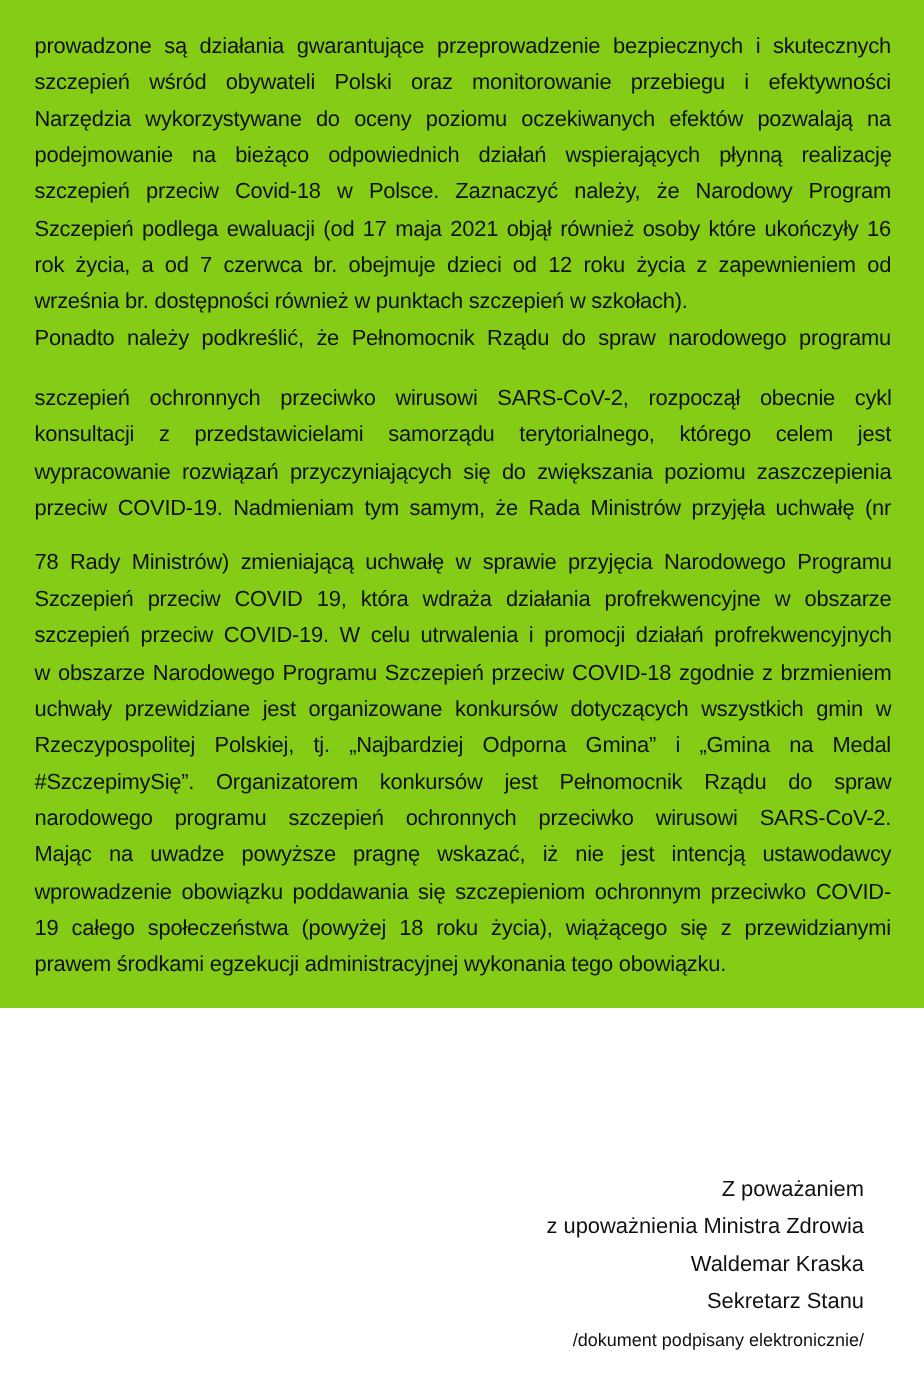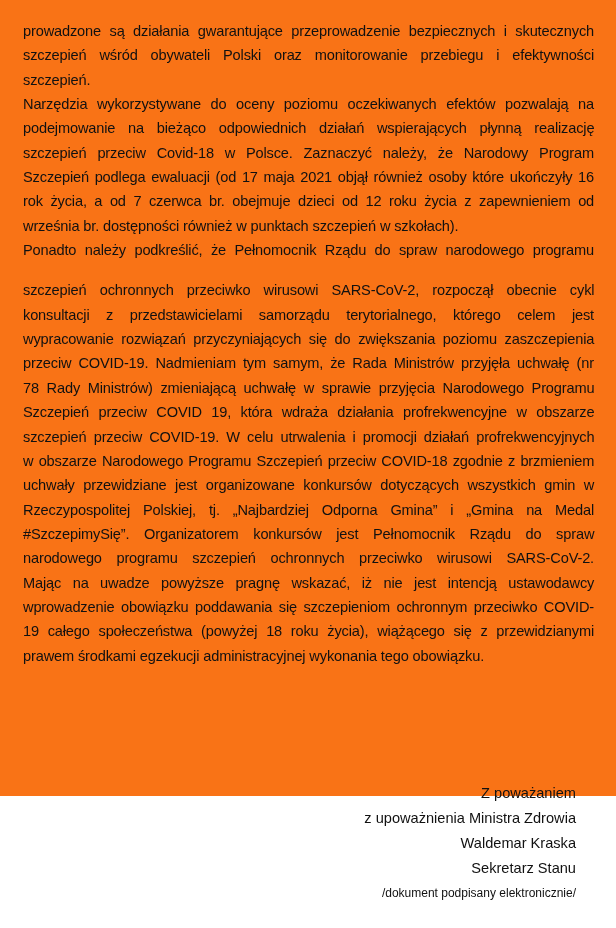--- a/index.html
+++ b/index.html
@@ -1,20 +1,20 @@
 <!DOCTYPE html>
 <html><head>
 <meta charset="utf-8">
 <style>
   html, body { margin: 0; padding: 0; background: #ffffff; }
   body {
     width: 616px; height: 928px; overflow: hidden; position: relative;
     font-family: "Liberation Sans", sans-serif; color: #111111;
   }
-  .page { position: absolute; left: 0; top: 0; width: 616px; height: 796px; background: #f97316; }
+  .page { position: absolute; left: 0; top: 0; width: 616px; height: 672px; background: #84cc16; }
   .body-text {
     position: absolute; left: 23px; top: 19px; width: 571px;
     font-size: 14.6px; line-height: 24.35px; text-align: justify;
     letter-spacing: -0.15px;
   }
   .body-text p { margin: 0; }
   .line { display: block; text-align: justify; text-align-last: justify; white-space: nowrap; }
   .line.last { text-align-last: left; }
   .signature {
     position: absolute; left: 276px; top: 781px; width: 300px;
@@ -23,37 +23,36 @@
   .signature .note { font-size: 12px; line-height: 24px; }
 </style>
 </head>
 <body>
 
 <div class="page">
   <div class="body-text">
     <p>
       <span class="line" style="display: block; word-spacing: 4.57143px;">prowadzone są działania gwarantujące przeprowadzenie bezpiecznych i skutecznych</span>
       <span class="line" style="display: block; word-spacing: 9px;">szczepień wśród obywateli Polski oraz monitorowanie przebiegu i efektywności</span>
-      <span class="line last">szczepień.</span>
     </p>
     <p>
       <span class="line" style="display: block; word-spacing: 5.625px;">Narzędzia wykorzystywane do oceny poziomu oczekiwanych efektów pozwalają na</span>
       <span class="line" style="display: block; word-spacing: 8.85714px;">podejmowanie na bieżąco odpowiednich działań wspierających płynną realizację</span>
       <span class="line" style="display: block; word-spacing: 6.88889px;">szczepień przeciw Covid-18 w Polsce. Zaznaczyć należy, że Narodowy Program</span>
       <span class="line" style="display: block; word-spacing: 1.75px;">Szczepień podlega ewaluacji (od 17 maja 2021 objął również osoby które ukończyły 16</span>
       <span class="line" style="display: block; word-spacing: 3.66667px;">rok życia, a od 7 czerwca br. obejmuje dzieci od 12 roku życia z zapewnieniem od</span>
       <span class="line last">września br. dostępności również w punktach szczepień w szkołach).</span>
     </p>
     <p>
       <span class="line" style="display: block; word-spacing: 4.44444px;">Ponadto należy podkreślić, że Pełnomocnik Rządu do spraw narodowego programu</span>
       <span class="line" style="display: block; word-spacing: 9.28571px; margin-top: 16px;">szczepień ochronnych przeciwko wirusowi SARS-CoV-2, rozpoczął obecnie cykl</span>
       <span class="line" style="display: block; word-spacing: 12.5714px;">konsultacji z przedstawicielami samorządu terytorialnego, którego celem jest</span>
       <span class="line" style="display: block; word-spacing: 3.71429px;">wypracowanie rozwiązań przyczyniających się do zwiększania poziomu zaszczepienia</span>
       <span class="line" style="display: block; word-spacing: 2.58333px;">przeciw COVID-19.  Nadmieniam tym samym, że Rada Ministrów przyjęła uchwałę  (nr</span>
-      <span class="line" style="display: block; word-spacing: 3.77778px;">78 Rady Ministrów) zmieniającą uchwałę w sprawie przyjęcia Narodowego Programu</span>
+      <span class="line" style="display: block; word-spacing: 3.77778px; margin-top: 12px;">78 Rady Ministrów) zmieniającą uchwałę w sprawie przyjęcia Narodowego Programu</span>
       <span class="line" style="display: block; word-spacing: 5.55556px;">Szczepień przeciw COVID 19, która wdraża działania profrekwencyjne w obszarze</span>
       <span class="line" style="display: block; word-spacing: 3.22222px;">szczepień przeciw COVID-19. W celu utrwalenia i promocji działań profrekwencyjnych</span>
       <span class="line" style="display: block; word-spacing: 1.33333px;">w obszarze Narodowego Programu Szczepień przeciw COVID-18 zgodnie z brzmieniem</span>
       <span class="line" style="display: block; word-spacing: 4.625px;">uchwały przewidziane jest organizowane konkursów dotyczących wszystkich gmin w</span>
       <span class="line" style="display: block; word-spacing: 9px;">Rzeczypospolitej Polskiej, tj. „Najbardziej Odporna Gmina” i „Gmina na Medal</span>
       <span class="line" style="display: block; word-spacing: 10.7143px;">#SzczepimySię”. Organizatorem konkursów jest Pełnomocnik Rządu do spraw</span>
       <span class="line" style="display: block; word-spacing: 10.6667px;">narodowego programu szczepień ochronnych przeciwko wirusowi SARS-CoV-2.</span>
       <span class="line" style="display: block; word-spacing: 7.6px;">Mając na uwadze powyższe pragnę wskazać, iż nie jest intencją ustawodawcy</span>
       <span class="line" style="display: block; word-spacing: 2.57143px;">wprowadzenie obowiązku poddawania się szczepieniom ochronnym przeciwko COVID-</span>
       <span class="line" style="display: block; word-spacing: 4.8px;">19 całego społeczeństwa (powyżej 18 roku życia), wiążącego się z przewidzianymi</span>

